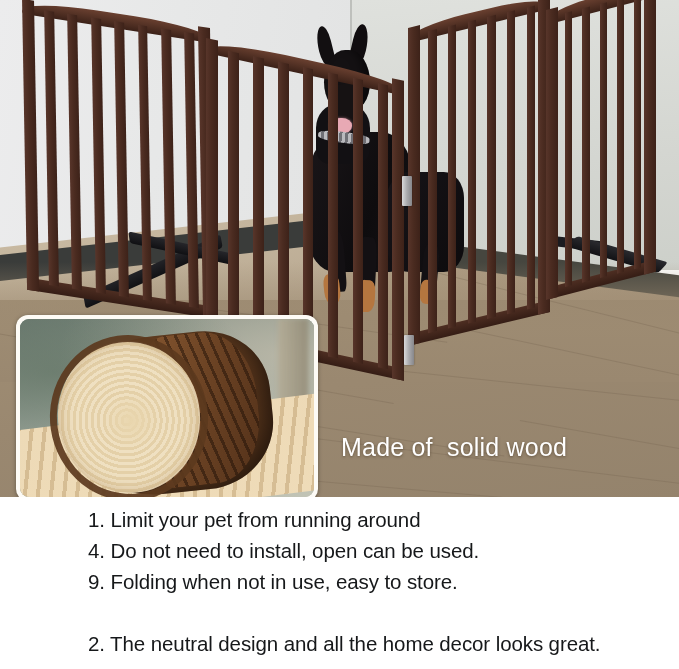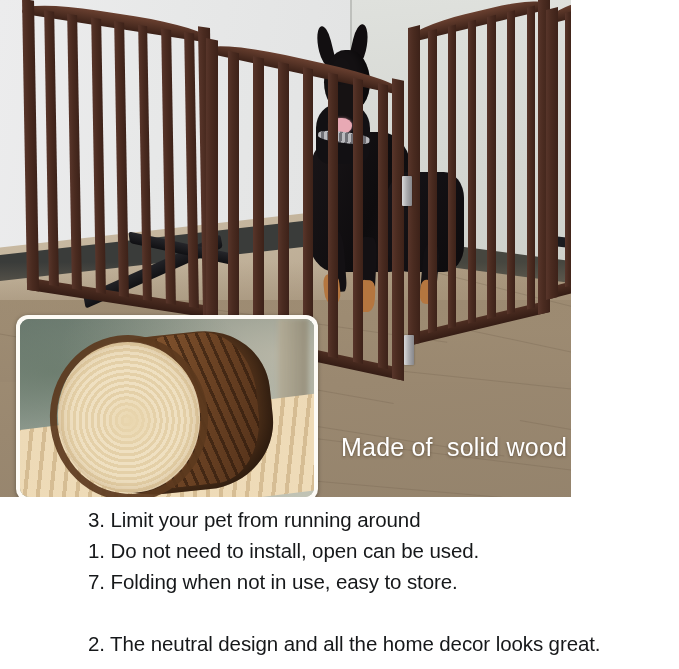--- a/index.html
+++ b/index.html
@@ -12,21 +12,21 @@
     height: 669px;
     font-family: "Liberation Sans", sans-serif;
     overflow: hidden;
     position: relative;
   }
 
   
   #product-photo {
     position: absolute;
     left: 0; top: 0;
-    width: 571px; height: 497px;
+    width: 679px; height: 497px;
     overflow: hidden;
   }
 
   
   .wall-left {
     position: absolute;
     left: 0; top: 0;
     width: 352px; height: 300px;
     background: linear-gradient(100deg, #ececed 0%, #e7e8e8 45%, #e2e3e3 100%);
   }
@@ -543,17 +543,17 @@
       <div class="log-face"></div>
       <div class="log-face-rim"></div>
       <div class="log-heart"></div>
     </div>
   </div>
 
   <div id="made-of-label">Made of  solid wood</div>
 </div>
 
 <div id="feature-list">
-  <div class="feature-item fi0">3. Limit your pet from running around</div>
-  <div class="feature-item fi1">1. Do not need to install, open can be used.</div>
-  <div class="feature-item fi2">7. Folding when not in use, easy to store.</div>
+  <div class="feature-item fi0">1. Limit your pet from running around</div>
+  <div class="feature-item fi1">4. Do not need to install, open can be used.</div>
+  <div class="feature-item fi2">9. Folding when not in use, easy to store.</div>
   <div class="feature-item fi4">2. The neutral design and all the home decor looks great.</div>
 </div>
 
 </body></html>

